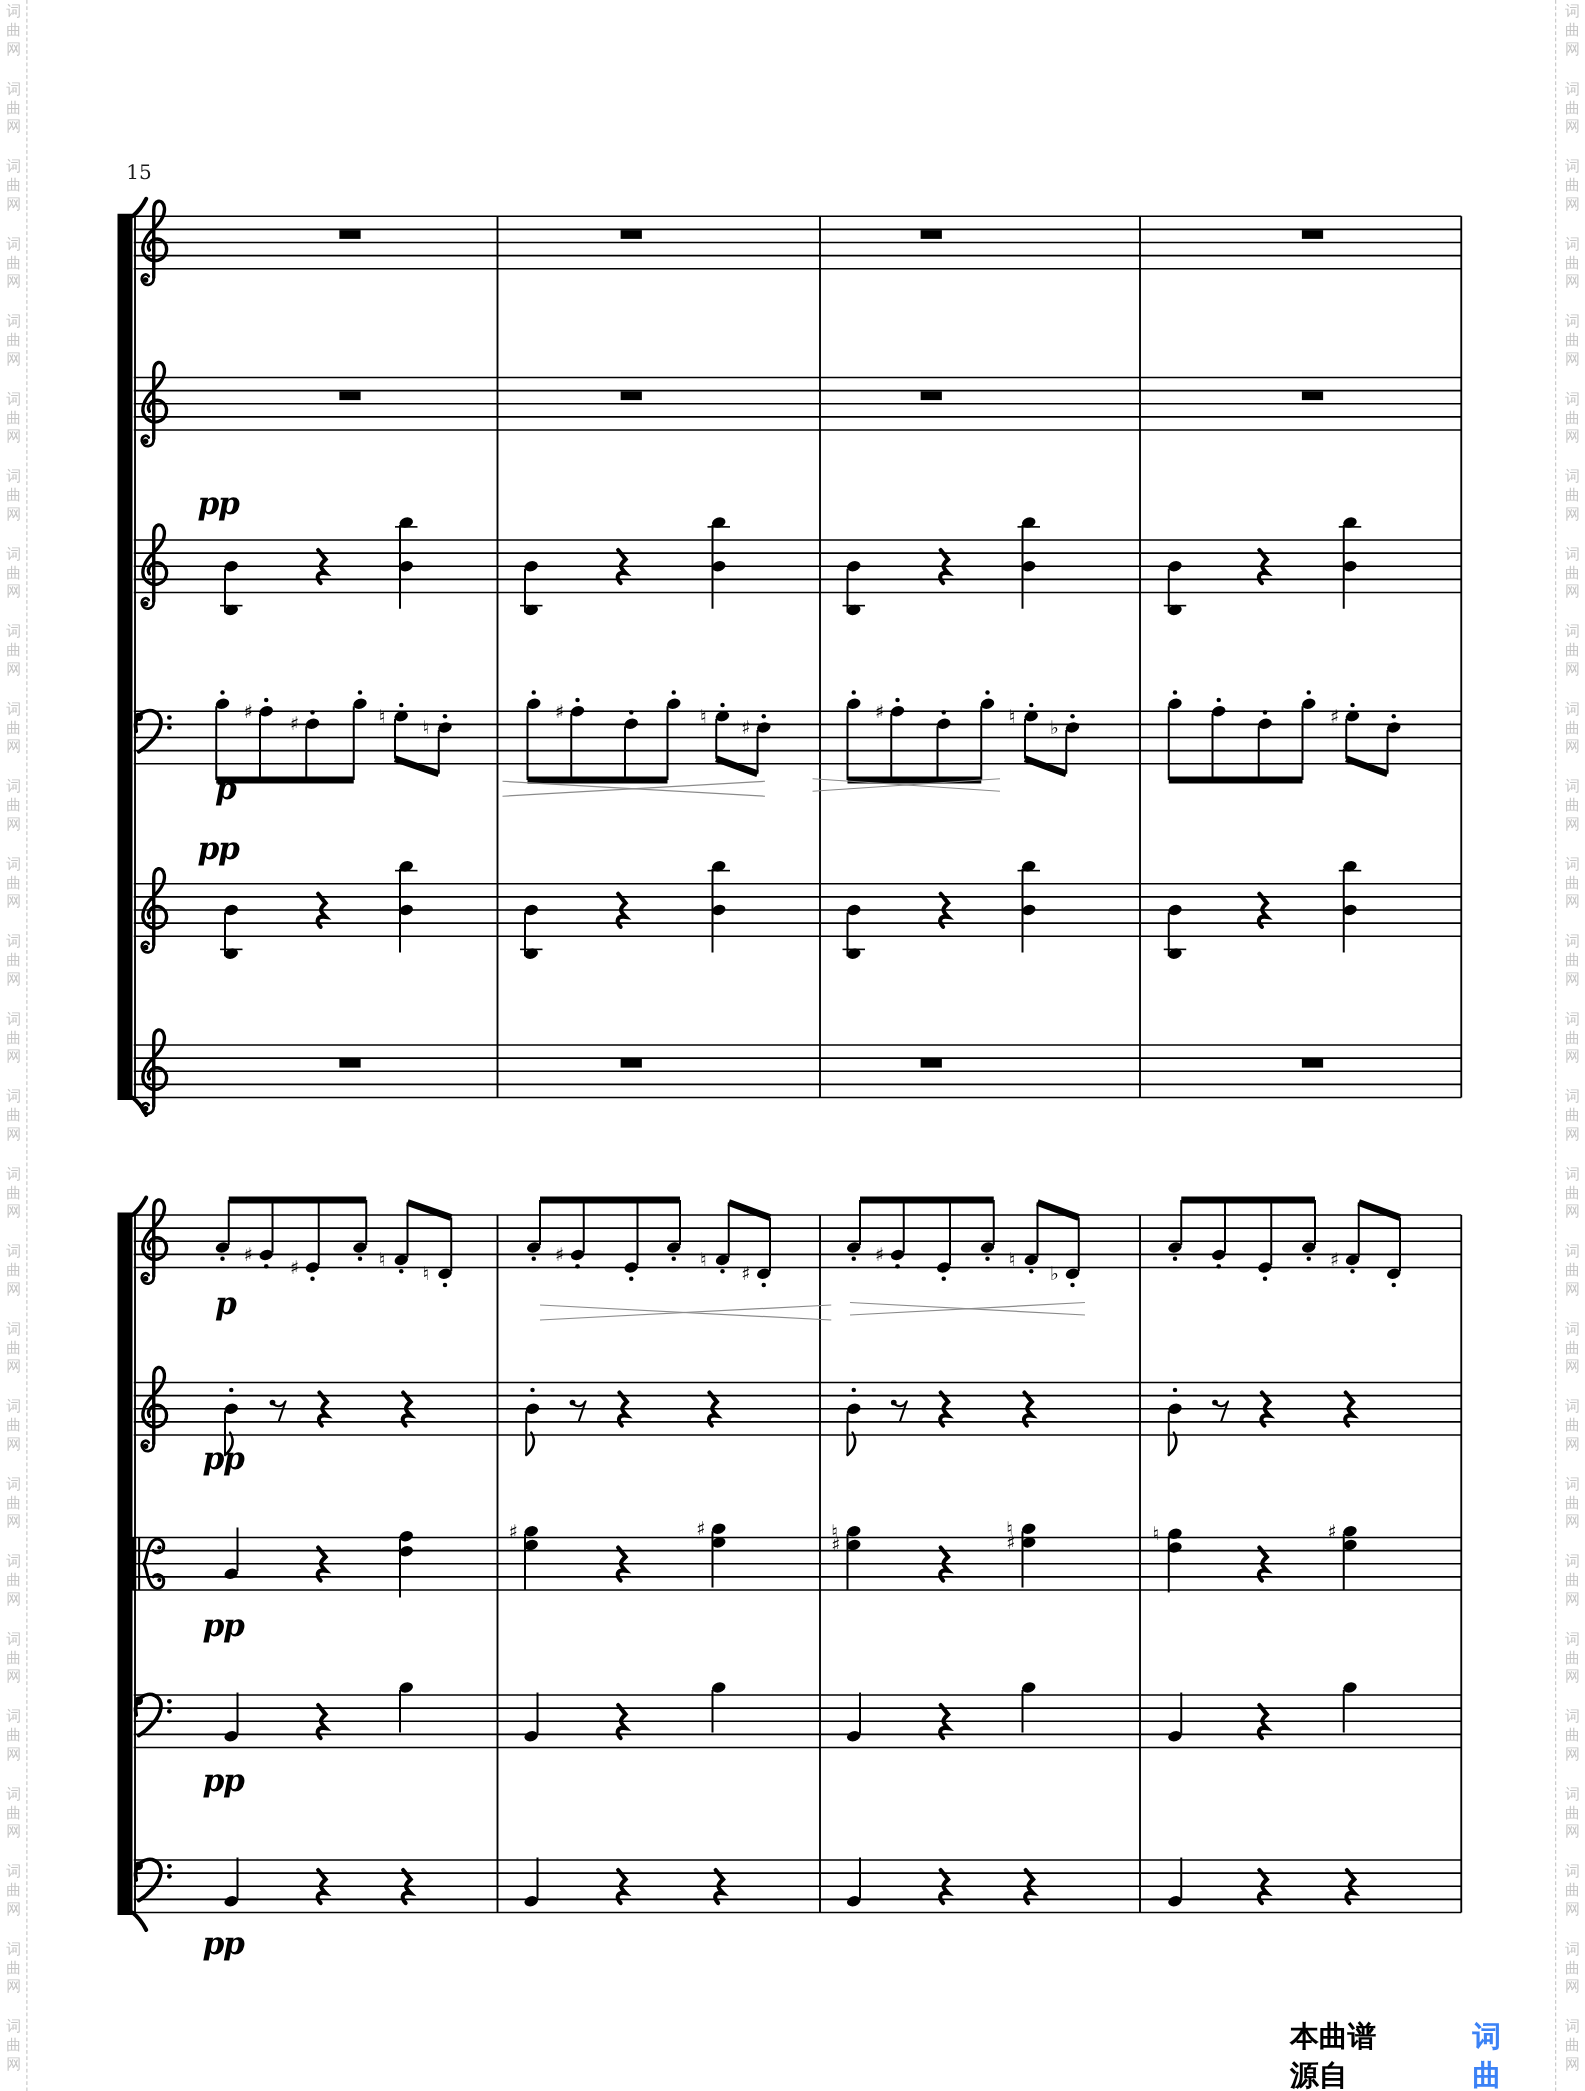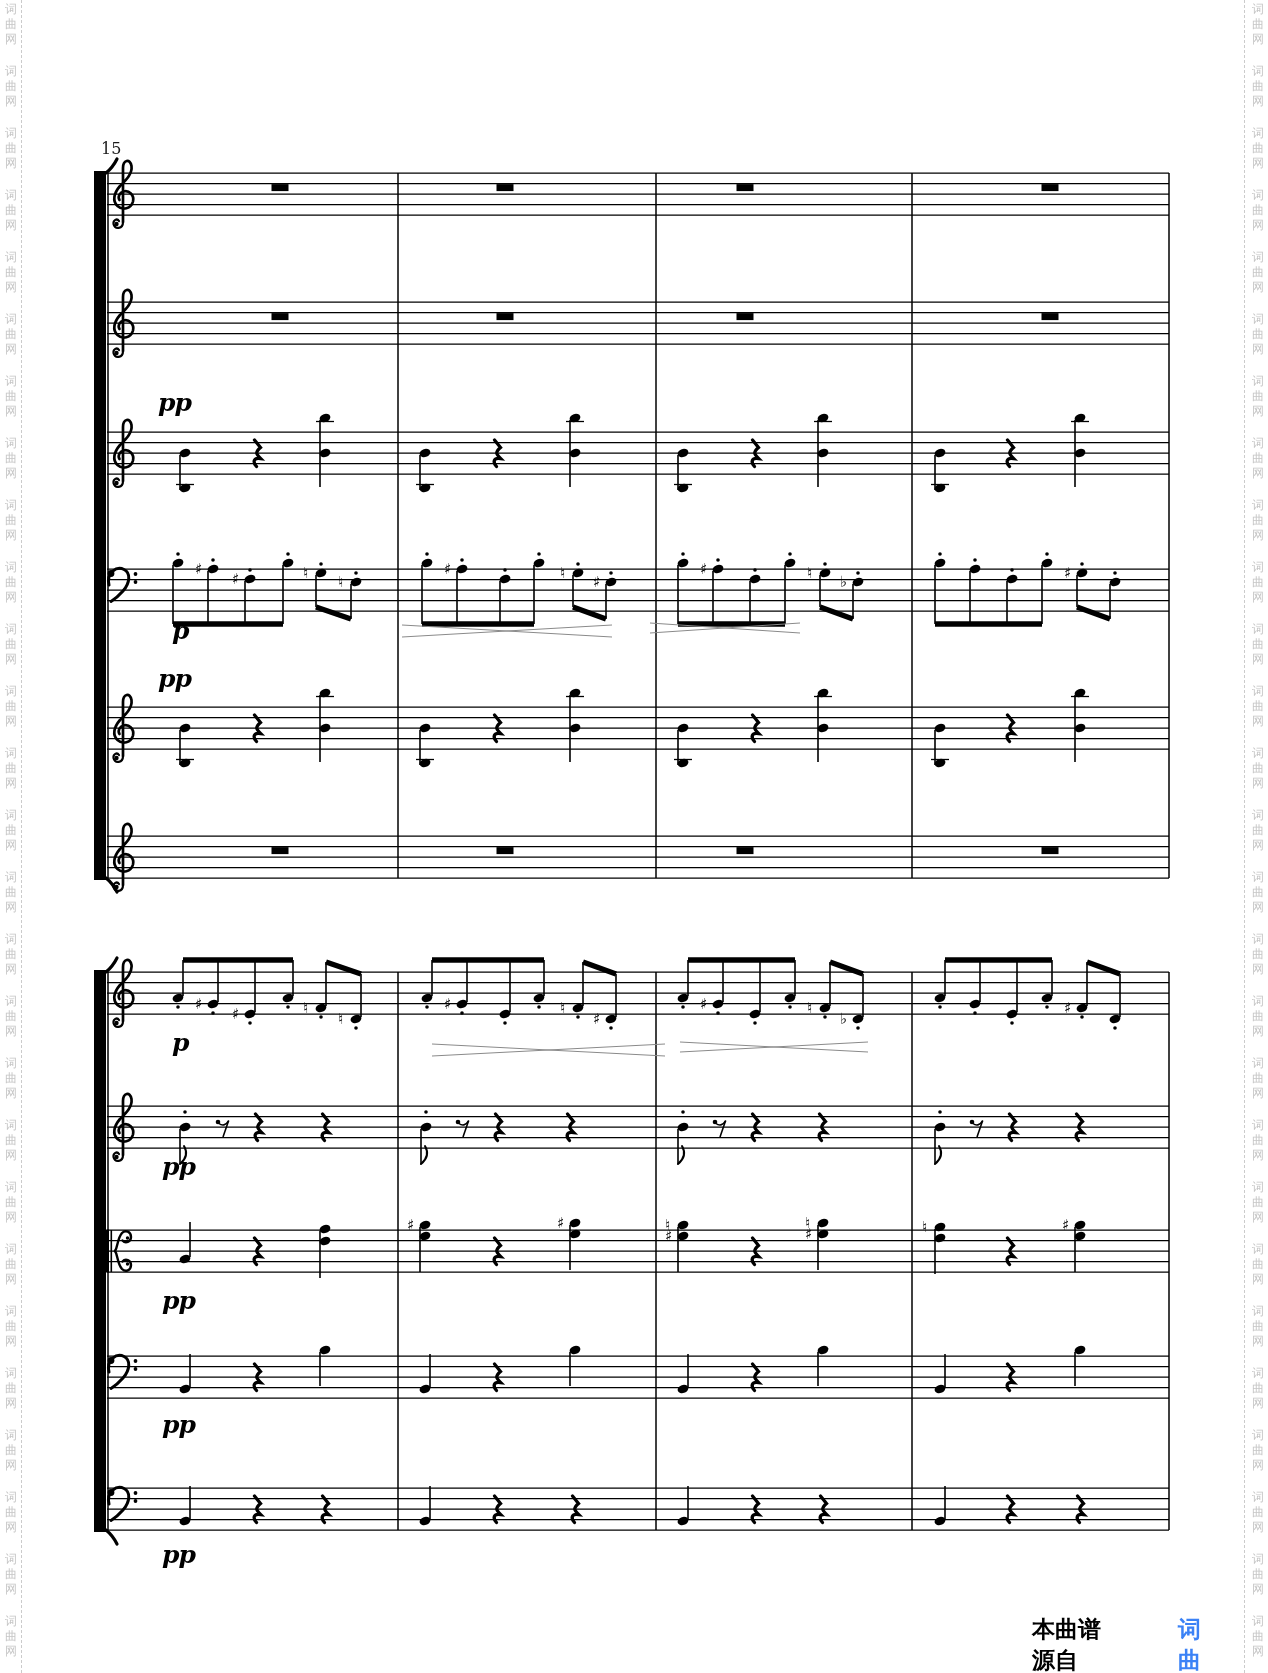--- a/index.html
+++ b/index.html
@@ -5,21 +5,21 @@
   html,body{margin:0;padding:0;background:#fff;}
   #page{position:relative;width:1268px;height:1673px;background:#fff;overflow:hidden;
         font-family:"DejaVu Sans",sans-serif;}
   .wm-line{position:absolute;top:0;height:1673px;width:0;border-left:1px dashed #cbcbcb;}
   .wm-line-left{left:21px;}
   .wm-line-right{left:1244px;}
   .wm-col{position:absolute;top:2px;width:16px;text-align:center;}
   .wm-group{margin-bottom:17px;}
   .wm-char{display:block;font-size:12px;line-height:15px;color:#c6c6c6;
            font-family:"DejaVu Sans",sans-serif;}
-  #measure-number{position:absolute;left:101px;top:139px;font-family:"DejaVu Serif",serif;
+  #measure-number{position:absolute;left:101px;top:128px;font-family:"DejaVu Serif",serif;
            font-size:16px;color:#1a1a1a;}
   #score{position:absolute;left:0;top:0;}
   .dyn{position:absolute;font-family:"DejaVu Serif",serif;font-style:italic;font-weight:bold;
        font-size:25px;color:#000;letter-spacing:-1px;}
   #footer{position:absolute;top:1614px;left:0;width:1116px;height:32px;}
   #footer-label{position:absolute;left:1032px;top:0;font-size:23px;font-weight:700;color:#000;}
   #footer-site{position:absolute;left:1178px;top:0;font-size:23px;font-weight:700;cursor:pointer;}
 </style>
 </head>
 <body>

